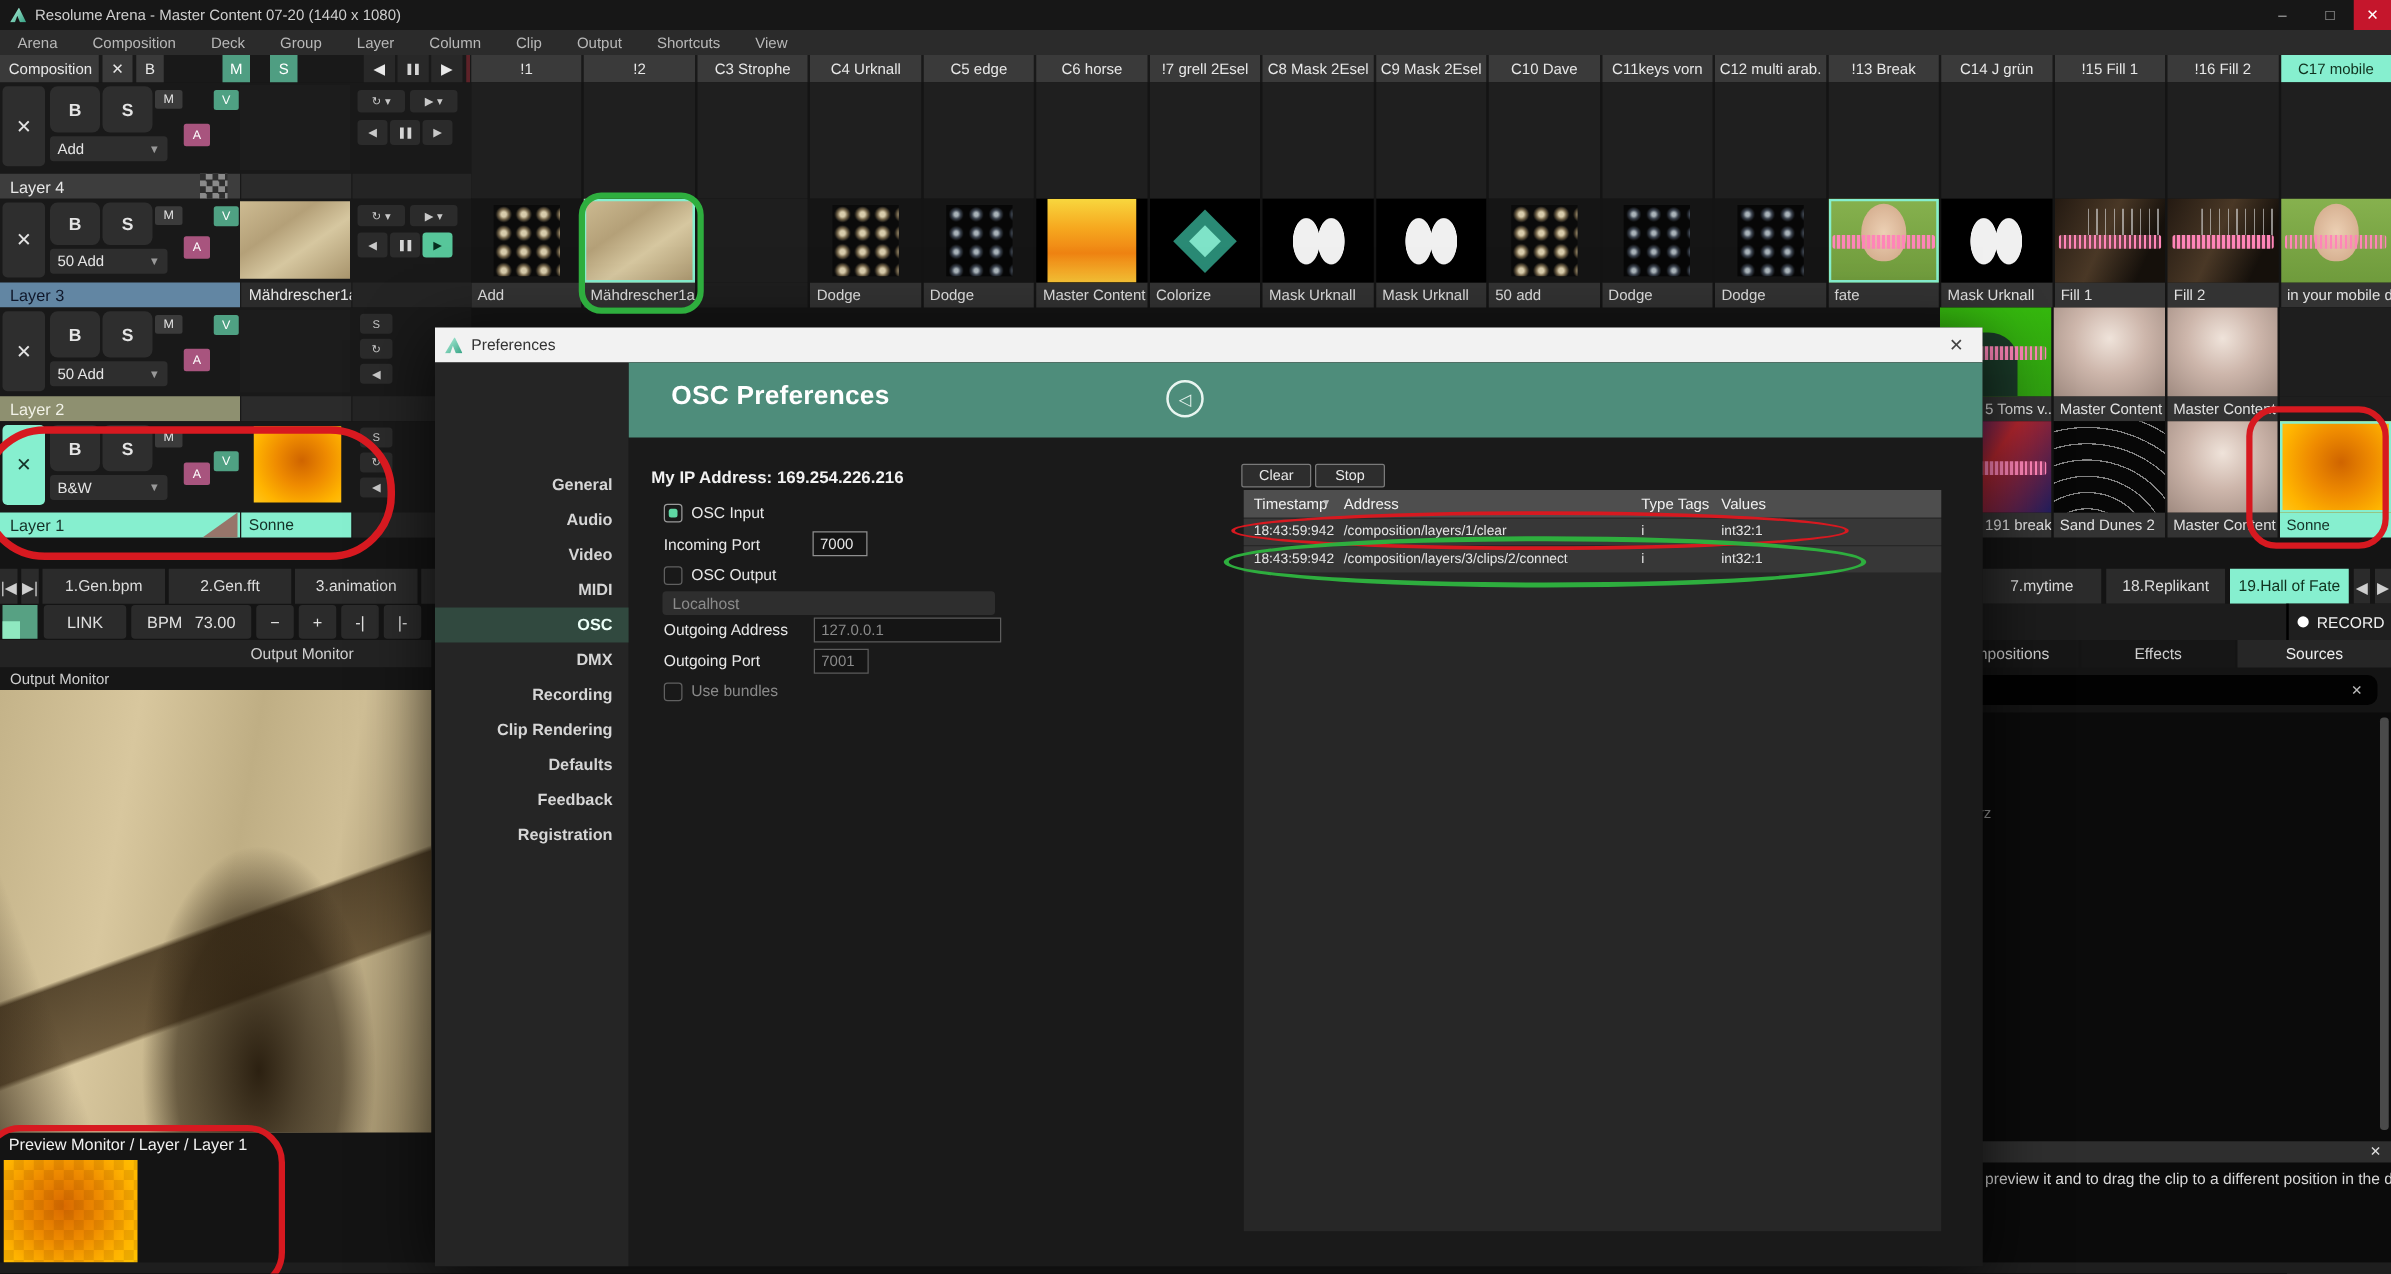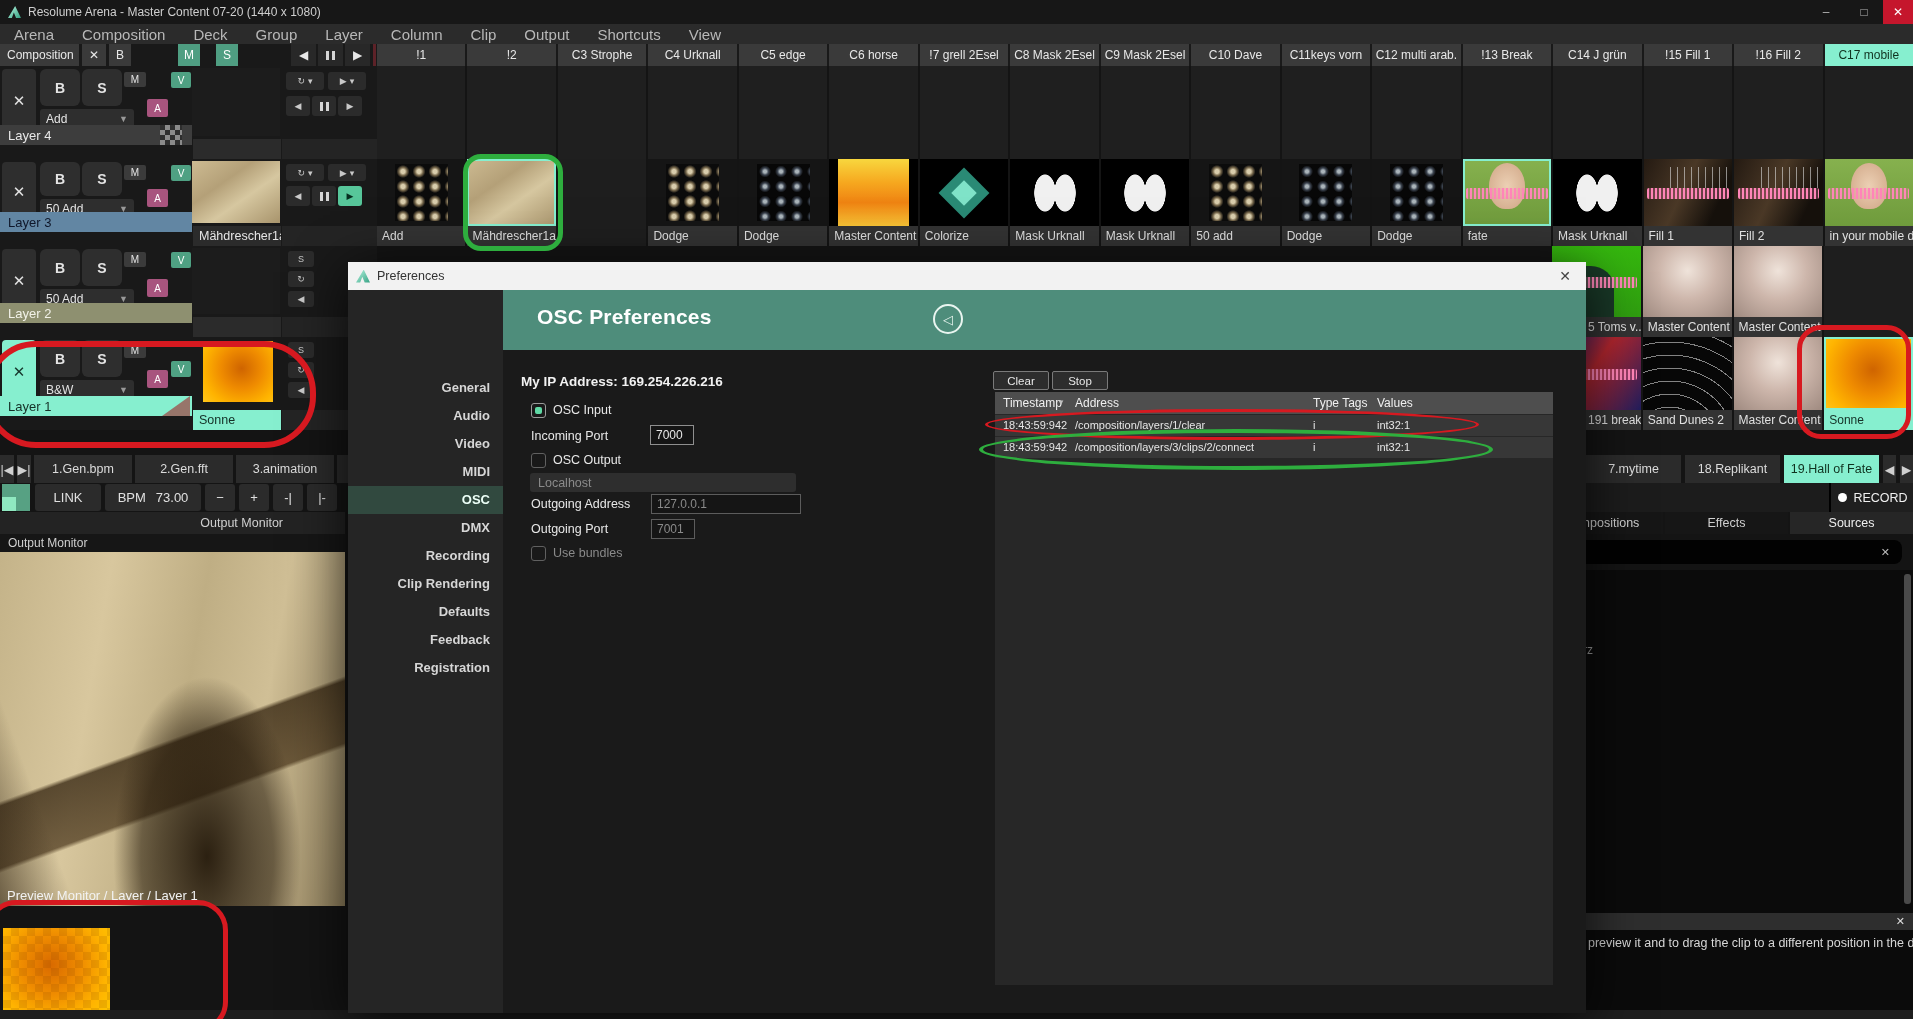--- a/index.html
+++ b/index.html
@@ -9,21 +9,21 @@
   .flex{display:flex;align-items:center}
   .cen{display:flex;align-items:center;justify-content:center}
 
   
   #titlebar{left:0;top:0;width:1913px;height:24px;background:#171717;display:flex;align-items:center;font-size:12px;color:#cfcfcf}
   .rlogo{width:13px;height:12px;margin:0 7px 0 8px;background:linear-gradient(135deg,#b8f5e0,#34a183);clip-path:polygon(0 100%,55% 0,100% 100%,62% 100%,45% 55%,30% 100%)}
   .wbtn{width:38px;height:24px;color:#b5b5b5;font-size:12px}
   .wclose{width:30px;background:#c5162c;color:#fff}
 
   
-  #menubar{left:0;top:24px;width:1913px;height:20px;background:#2b2b2b;display:flex;align-items:center;font-size:15px;color:#b8b8b8}
+  #menubar{left:0;top:24px;width:1913px;height:20px;background:#2b2b2b;display:flex;align-items:center;font-size:12px;color:#b8b8b8}
   .menu-item{padding:0 14px;height:20px;display:flex;align-items:center}
 
   
   #colhead-left{left:0;top:44px;width:377px;height:22px;background:#191919;display:flex;align-items:center}
   .hcell{background:#3a3a3a;color:#e8e8e8;font-size:12px;height:22px;display:flex;align-items:center;justify-content:center}
   .teal{background:#4f9e82;color:#fff}
   .tr-btn{background:#282828;width:25px}
   .redline{width:3px;height:22px;background:#5d2228;margin-left:3px}
   #colhead{left:377px;top:44px;width:1536px;height:22px;display:flex;gap:2px;background:#191919}
   #colhead .hcell{flex:1;overflow:hidden;white-space:nowrap}
@@ -35,21 +35,21 @@
   .xbtn{left:2px;top:3px;width:34px;height:64px;font-size:15px}
   .bbtn{left:40px;top:3px;width:40px;height:37px;font-weight:bold;font-size:14px;border-radius:6px}
   .sbtn{left:82px;top:3px;width:40px;height:37px;font-weight:bold;font-size:14px;border-radius:6px}
   .blend{left:40px;top:43px;width:82px;height:20px;font-size:12px;justify-content:space-between;padding:0 6px;border-radius:3px}
   .blend .car{font-size:9px;color:#999}
   .mbtn{left:124px;top:6px;width:22px;height:15px;background:#3b3b3b;font-size:10px;border-radius:2px}
   .abtn{left:147px;top:33px;width:21px;height:18px;background:#a8547e;color:#fff;font-size:10px;border-radius:2px}
   .vbtn{left:171px;top:6px;width:20px;height:16px;background:#4fa183;color:#fff;font-size:10px;border-radius:2px}
   .lthumb{position:absolute;left:192px;top:2px;width:88px;bottom:23px;background:#1c1c1c}
   .mini{position:absolute;background:#2b2b2b;border-radius:3px;color:#c9c9c9;font-size:9px;display:flex;align-items:center;justify-content:center;gap:3px}
-  .llabel{position:absolute;left:0;bottom:14px;width:192px;height:20px;font-size:13px;display:flex;align-items:center;padding-left:8px;box-sizing:border-box}
+  .llabel{position:absolute;left:0;bottom:0;width:192px;height:20px;font-size:13px;display:flex;align-items:center;padding-left:8px;box-sizing:border-box}
   .lclip{position:absolute;left:193px;bottom:0;width:88px;height:20px;background:#2b2b2b;font-size:12.5px;display:flex;align-items:center;padding-left:6px;box-sizing:border-box;color:#e5e5e5;white-space:nowrap;overflow:hidden}
   .lright{position:absolute;left:282px;bottom:0;right:0;height:20px;background:#242424}
   .l4 .llabel{background:#3d3d3d;color:#e8e8e8}
   .l3 .llabel{background:#6286a3;color:#0f172a}
   .l2 .llabel{background:#8e9070;color:#f2f2e8}
   .l1 .llabel{background:#86efcf;color:#143026}
   .l4 .llabel::after{content:"";position:absolute;left:160px;top:0;width:22px;height:20px;
       background:repeating-conic-gradient(#8a8a8a 0 25%,#2e2e2e 0 50%);background-size:10px 10px}
   .l1 .llabel::after{content:"";position:absolute;left:162px;top:0;width:0;height:0;
       border-bottom:20px solid #97756a;border-left:28px solid transparent}
@@ -484,21 +484,21 @@
   </div>
 
   <div id="omtab" class="abs" style="left:0;top:512px;width:345px;height:22px">
       <span>Output Monitor</span>
     </div>
   <div id="omtitle" class="abs" style="left:0;top:534px;width:345px;height:18px">
       <span>Output Monitor</span>
     </div>
   <div id="omvideo" class="abs" style="left:0;top:552px;width:345px;height:354px"></div>
 
-  <div id="pvlabel" class="abs" style="left:7px;top:888px">Preview Monitor / Layer / Layer 1</div>
+  <div id="pvlabel" class="abs" style="left:7px;top:908px">Preview Monitor / Layer / Layer 1</div>
   <div id="pvthumb" class="abs" style="left:3px;top:928px;width:107px;height:82px"></div>
 
   <div class="abs flex" style="left:1586px;top:455px;width:327px;height:28px;gap:4px">
     <span class="decktab" style="flex:1">7.mytime</span>
       <span class="decktab" style="flex:1">18.Replikant</span>
       <span class="decktab mint" style="flex:1">19.Hall of Fate</span>
     <span class="decktab dbtn" style="width:13px">◀</span>
     <span class="decktab dbtn" style="width:13px">▶</span>
   </div>
   <div class="abs" style="left:1586px;top:483px;width:327px;height:29px;background:#1c1c1c">

